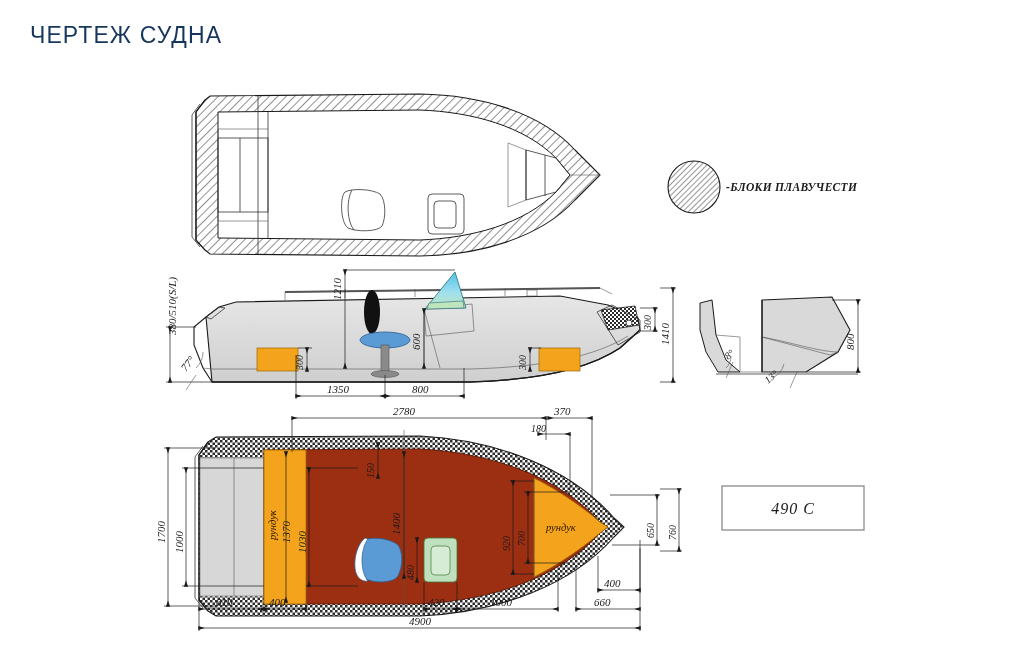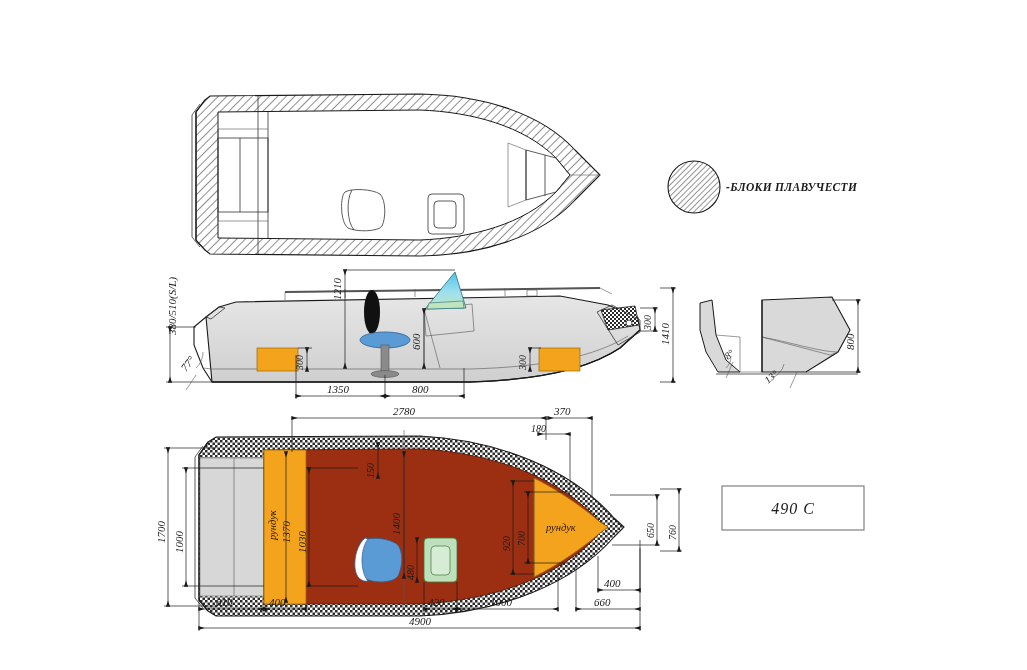--- a/index.html
+++ b/index.html
@@ -55,20 +55,21 @@
   .dimline { stroke:#1a1a1a; stroke-width:.7; fill:none; }
   .thin { stroke:#555; stroke-width:.6; fill:none; }
   .outline { stroke:#1a1a1a; stroke-width:1.1; fill:none; }
   .outline2 { stroke:#333; stroke-width:.8; fill:none; }
 </style>
 </head>
 <body>
 
 <div id="root">
 
+  <div class="page-title">ЧЕРТЕЖ СУДНА</div>
 
   <svg class="svg-layer" viewBox="0 0 1027 670">
     <defs>
       <pattern id="hatch45" width="6" height="6" patternUnits="userSpaceOnUse" patternTransform="rotate(45)">
         <rect width="6" height="6" fill="#ffffff"></rect>
         <line x1="0" y1="0" x2="0" y2="6" stroke="#333" stroke-width="1.1"></line>
       </pattern>
       <pattern id="hatchFine" width="4" height="4" patternUnits="userSpaceOnUse" patternTransform="rotate(45)">
         <rect width="4" height="4" fill="#ffffff"></rect>
         <line x1="0" y1="0" x2="0" y2="4" stroke="#2b2b2b" stroke-width="1"></line>

